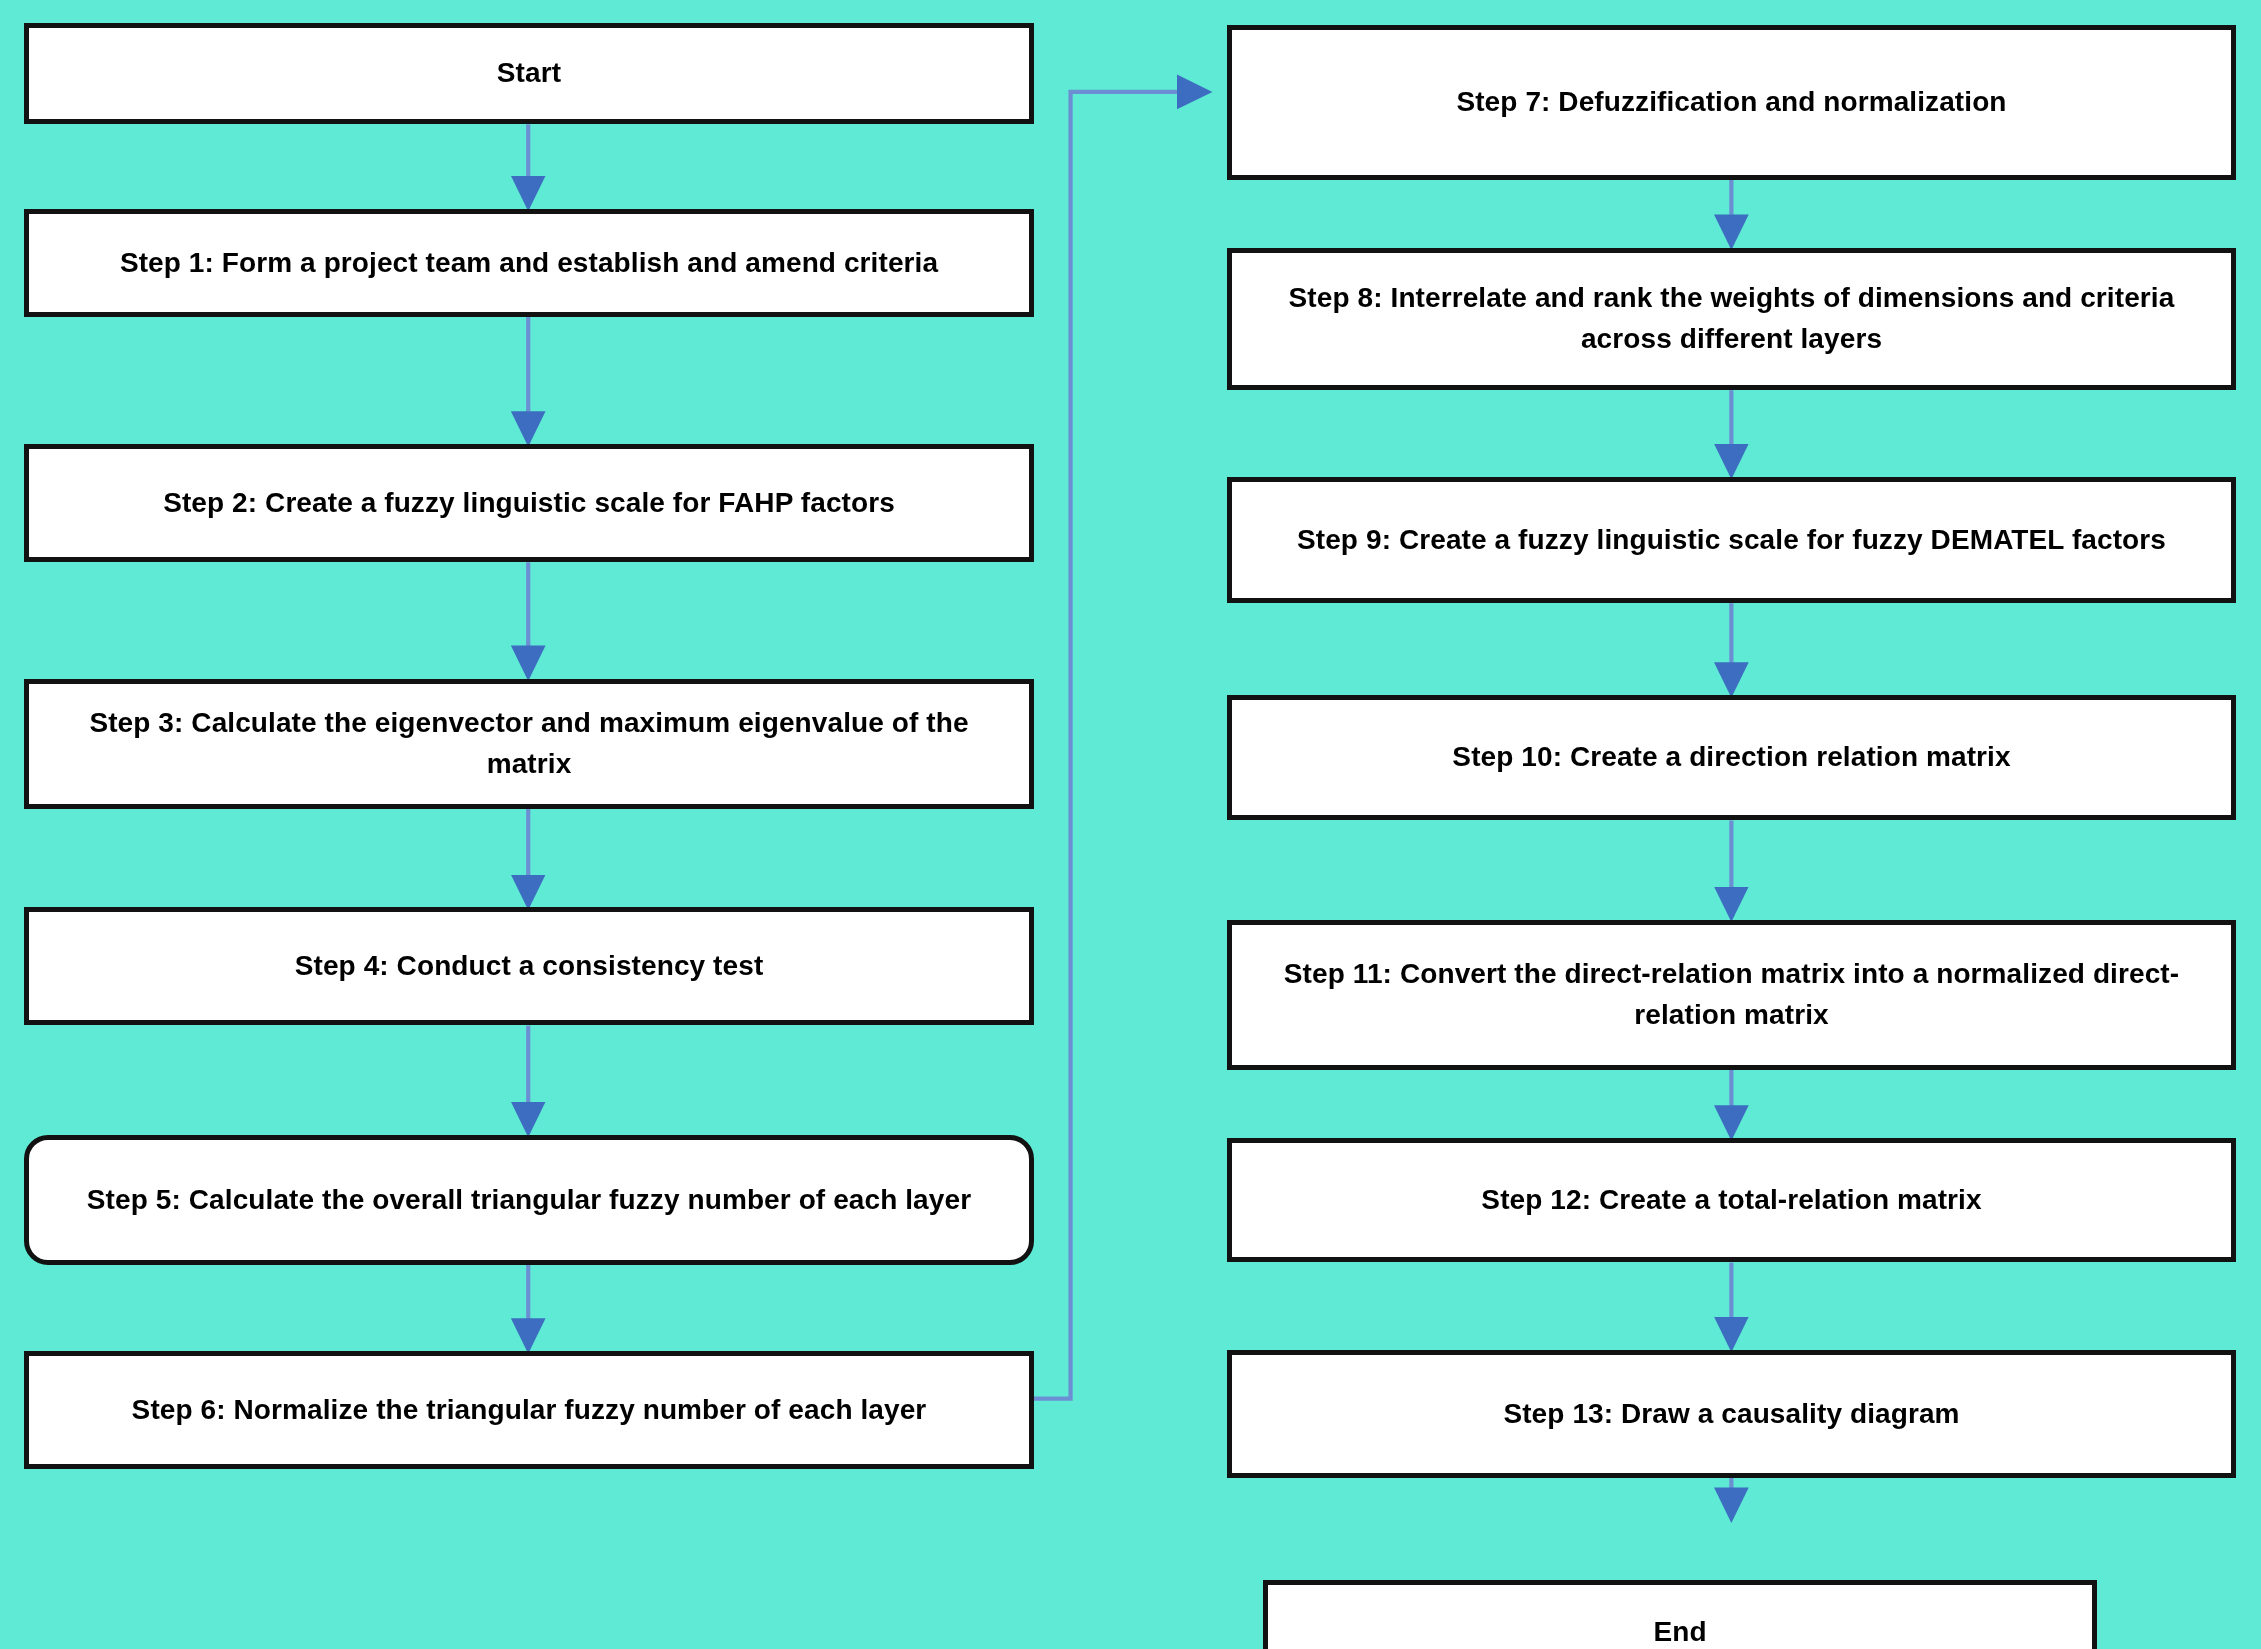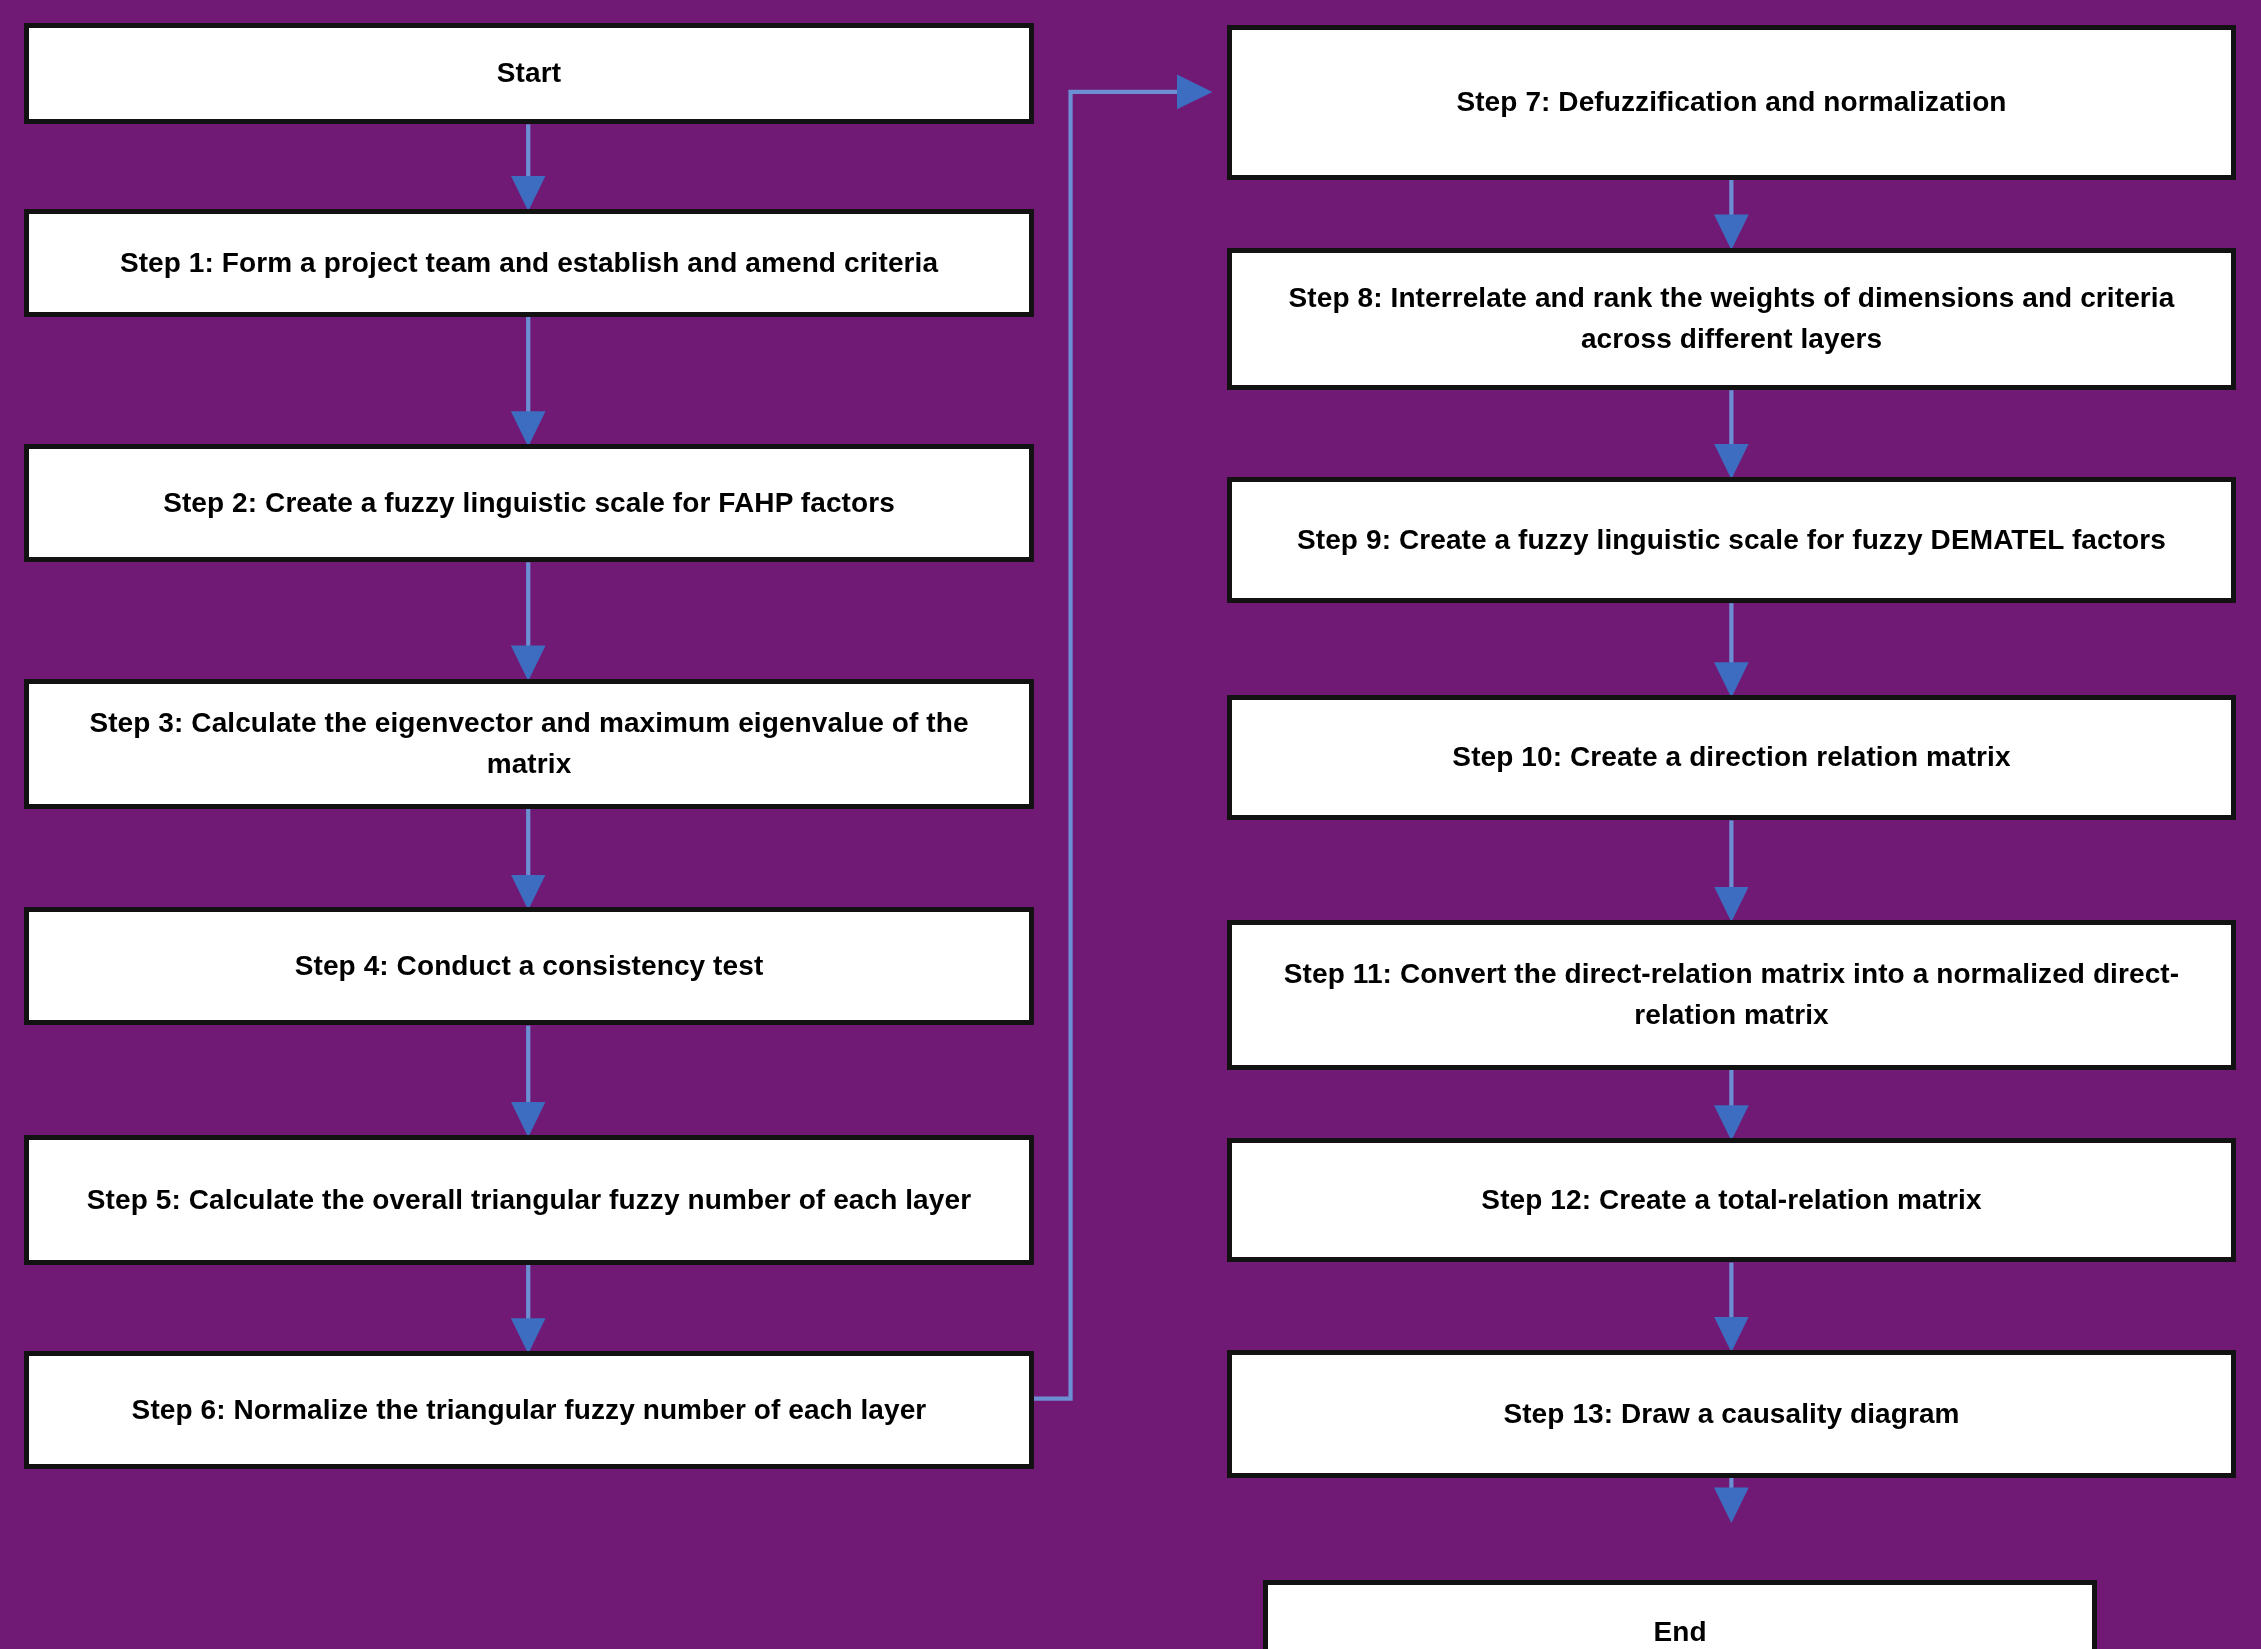--- a/index.html
+++ b/index.html
@@ -8,21 +8,21 @@
     padding: 0;
     background: #ffffff;
   }
   body {
     font-family: "Liberation Sans", sans-serif;
   }
   #canvas {
     position: relative;
     width: 2261px;
     height: 1650px;
-    background: #701a75;
+    background: #5eead4;
     overflow: hidden;
   }
   
   .flow-box {
     position: absolute;
     box-sizing: border-box;
     background: #ffffff;
     border: 5px solid #121212;
     display: flex;
     align-items: center;
@@ -95,21 +95,21 @@
   </div>
 
   <div class="flow-box" style="left:24px; top:679px; width:1010px; height:130px;">
     <span class="box-label">Step 3: Calculate the eigenvector and maximum eigenvalue of the matrix</span>
   </div>
 
   <div class="flow-box" style="left:24px; top:907px; width:1010px; height:118px;">
     <span class="box-label">Step 4: Conduct a consistency test</span>
   </div>
 
-  <div class="flow-box" style="left:24px; top:1135px; width:1010px; height:130px;">
+  <div class="flow-box" style="left:24px; top:1135px; width:1010px; height:130px;border-radius:24px;">
     <span class="box-label">Step 5: Calculate the overall triangular fuzzy number of each layer</span>
   </div>
 
   <div class="flow-box" style="left:24px; top:1351px; width:1010px; height:118px;">
     <span class="box-label">Step 6: Normalize the triangular fuzzy number of each layer</span>
   </div>
 
   <div class="flow-box" style="left:1227px; top:25px; width:1009px; height:155px;">
     <span class="box-label">Step 7: Defuzzification and normalization</span>
   </div>

